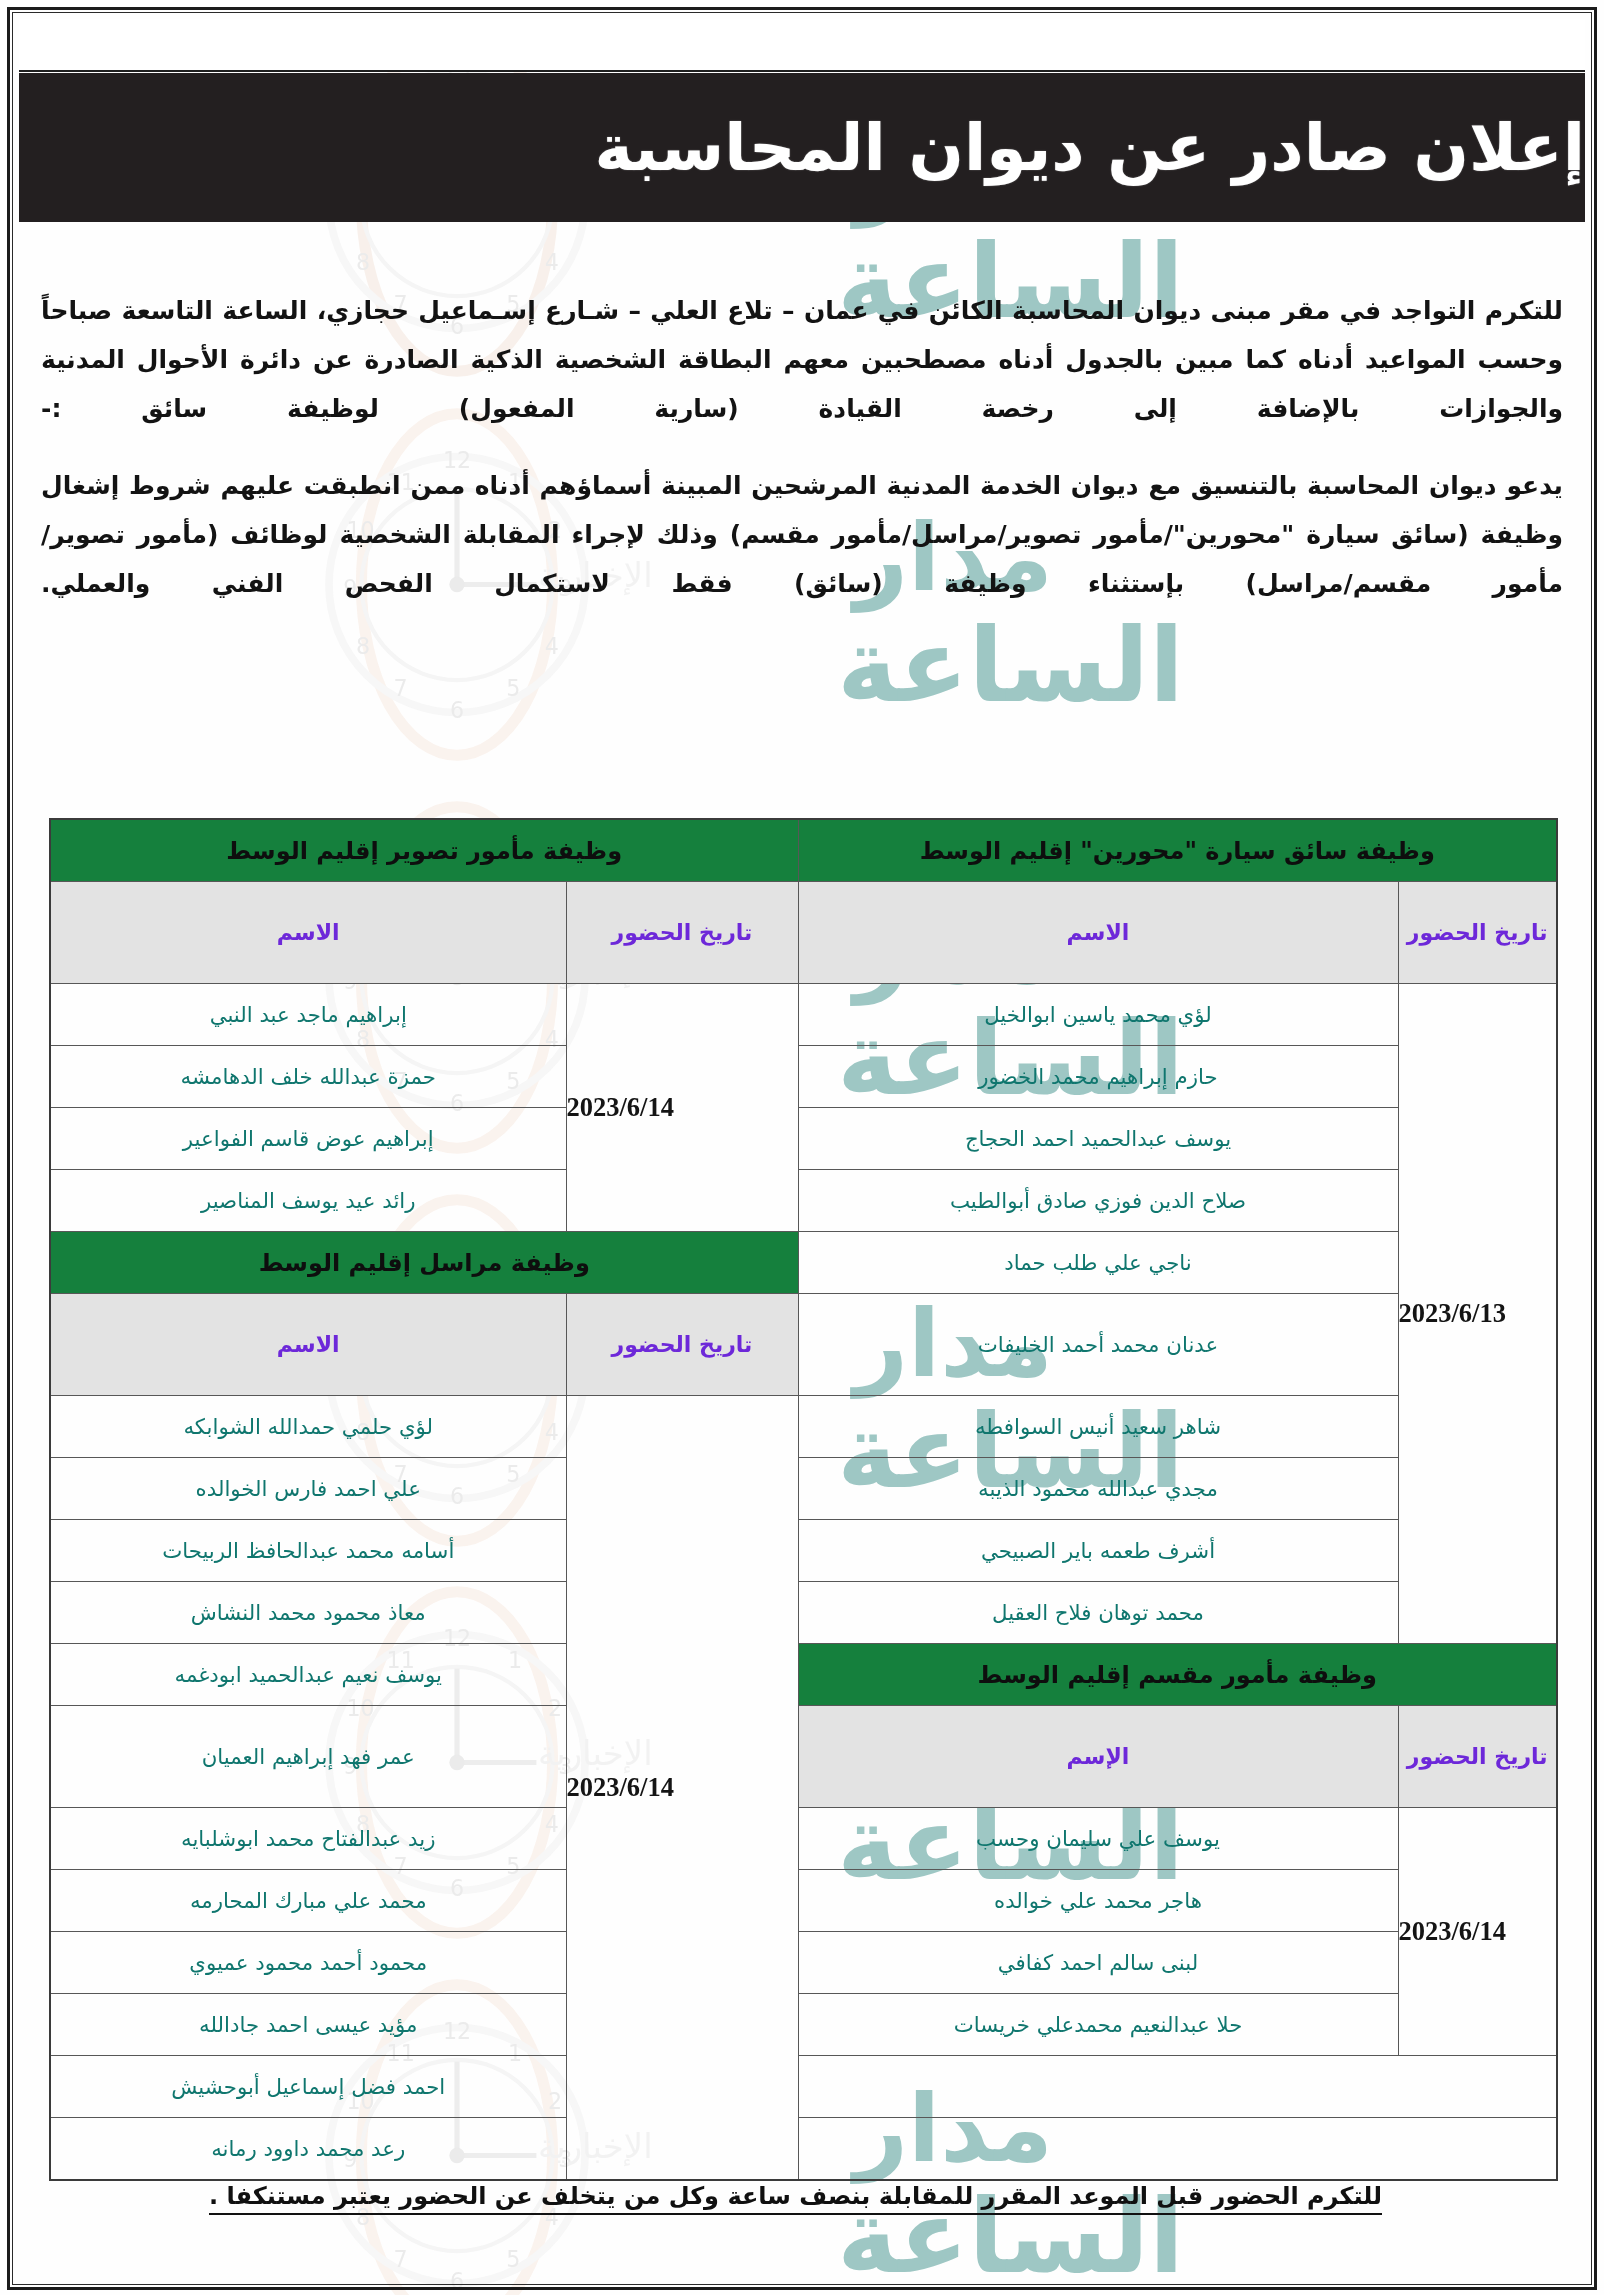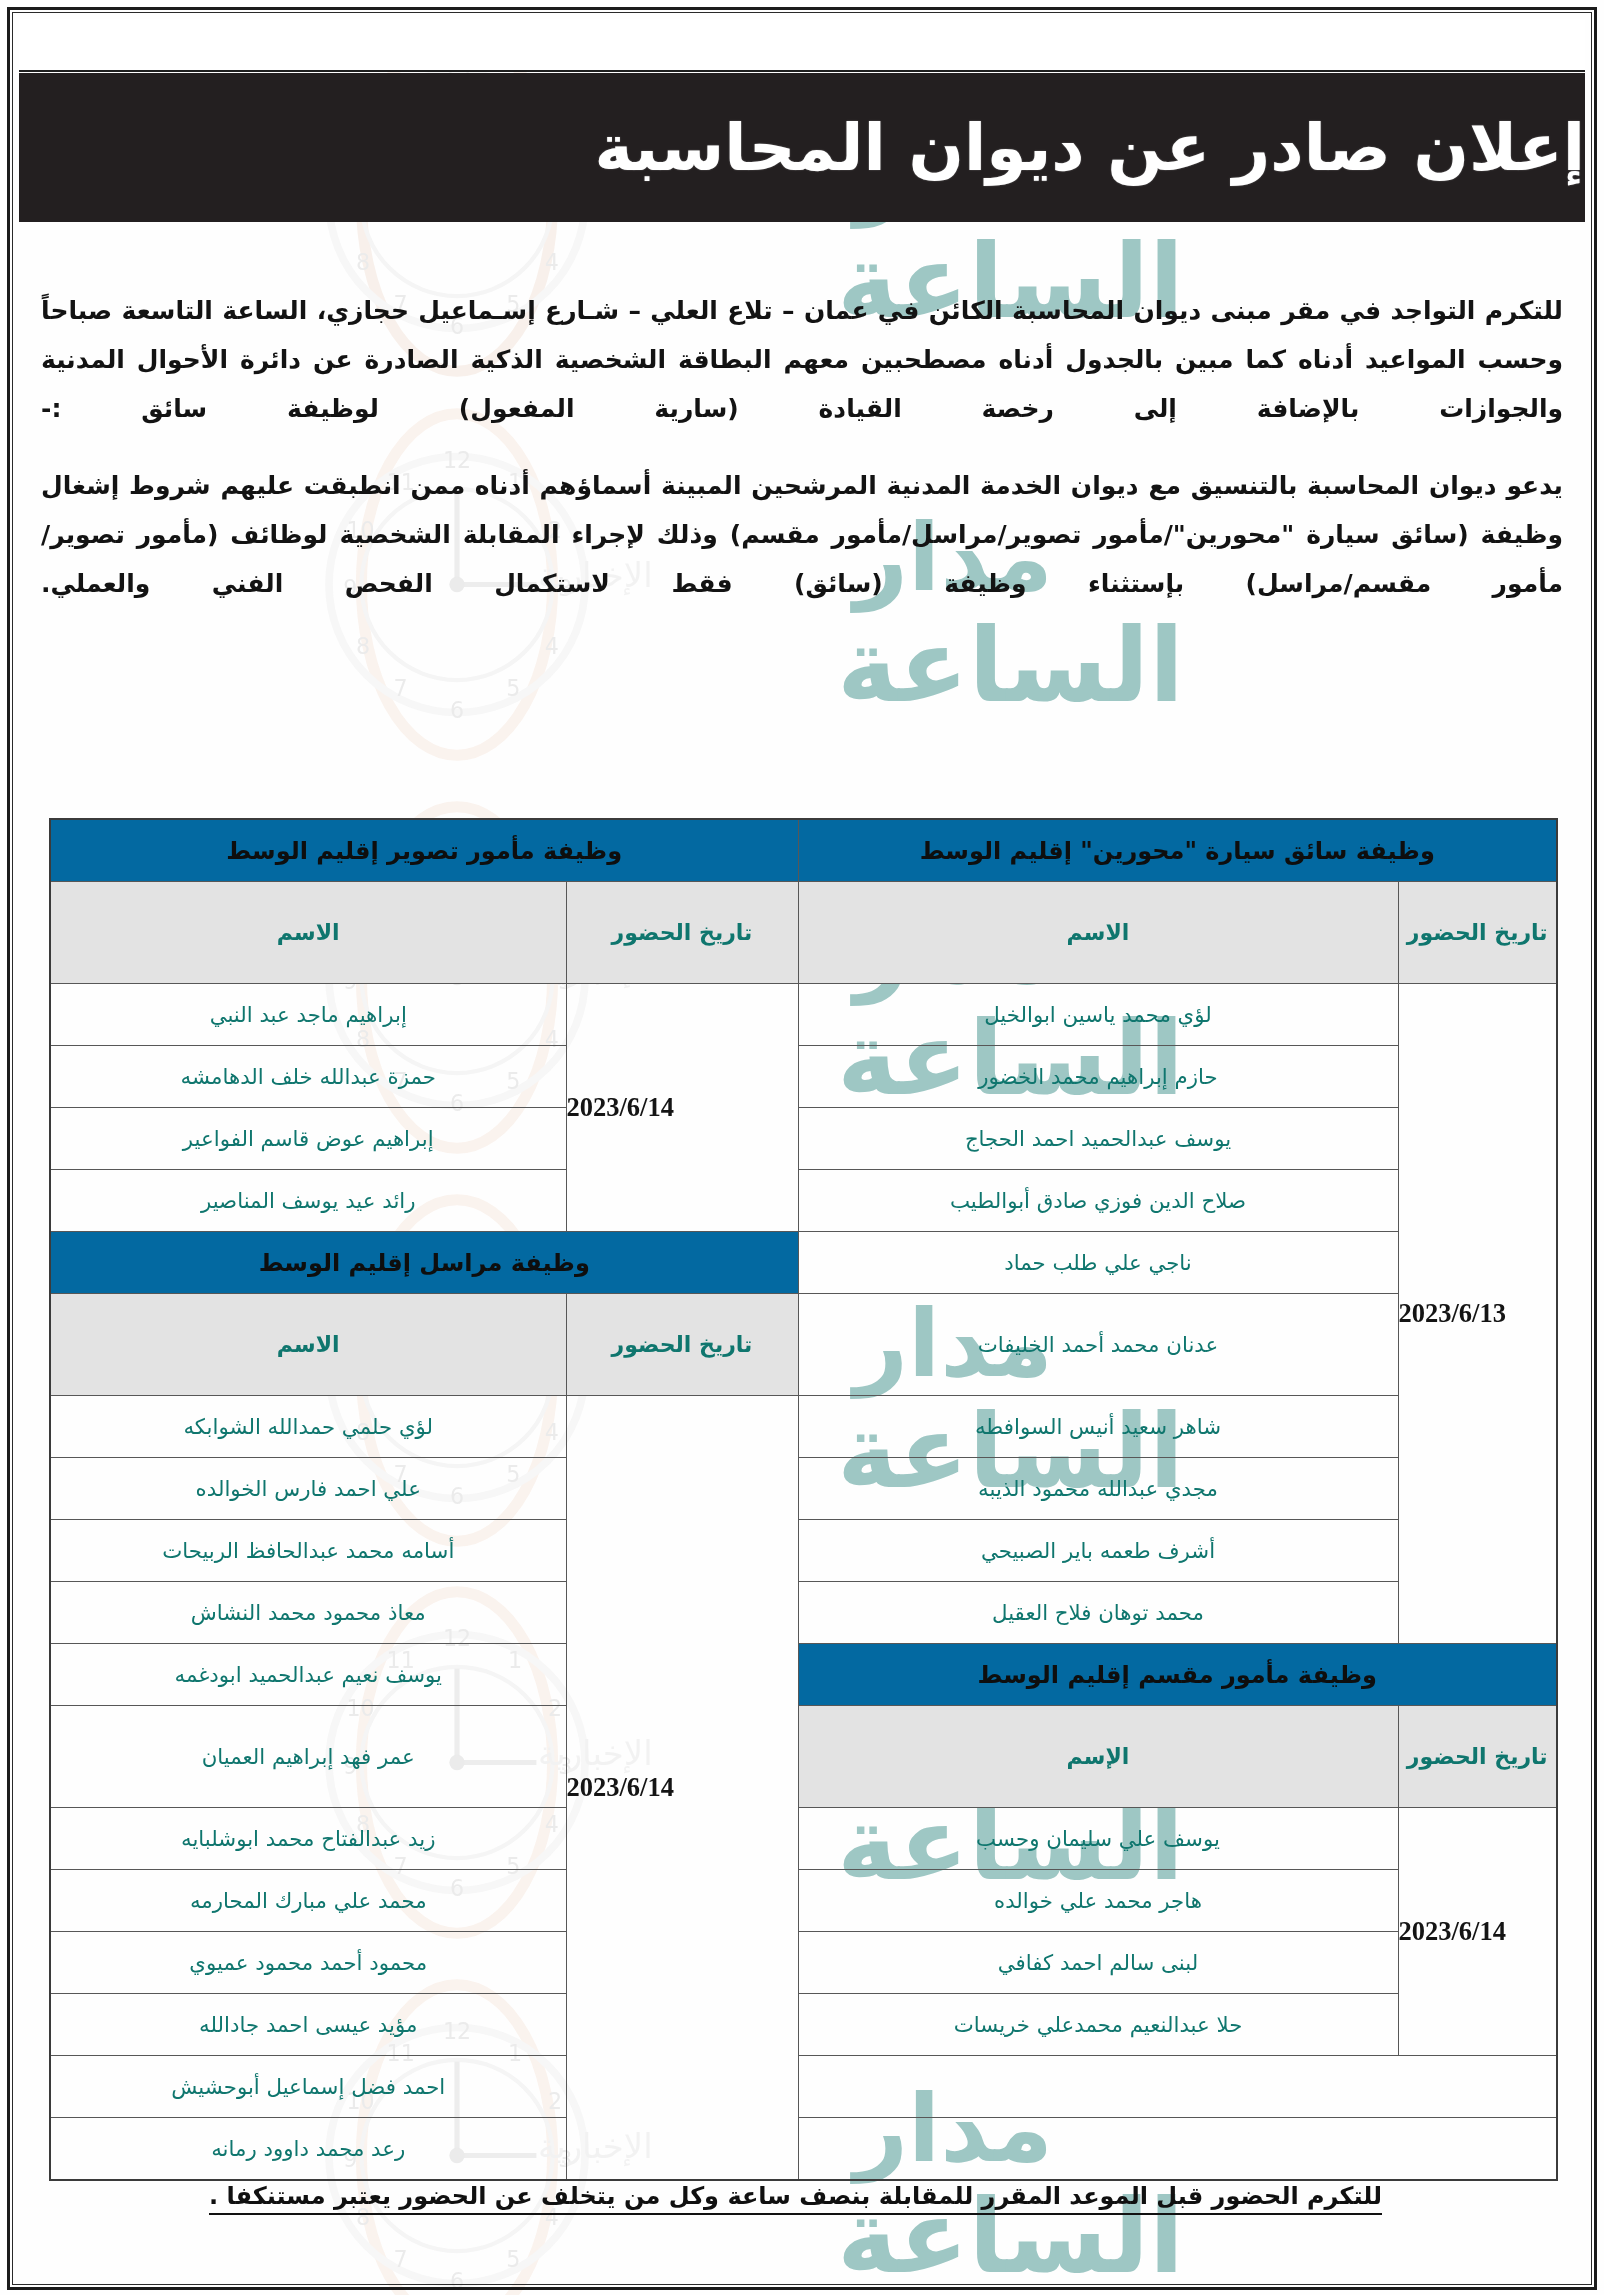--- a/index.html
+++ b/index.html
@@ -85,24 +85,24 @@
     vertical-align:middle;
   }
   .outer-frame{border:2.6px solid #3b3b3b;}
   col.c-date-l{width:232px;}
   col.c-name-l{width:516px;}
   col.c-date-r{width:159px;}
   col.c-name-r{width:600px;}
 
   .sect-title{
     text-align:center;font-size:24px;font-weight:bold;color:#0e0e0e;
-    height:61px;background:#0369a1;
+    height:61px;background:#15803d;
   }
   .colhead{
-    text-align:center;font-size:22px;font-weight:bold;color:#0f766e;
+    text-align:center;font-size:22px;font-weight:bold;color:#6d28d9;
     height:101px;background:#e3e3e3;margin-top:32px;
   }
   .cell-name{
     text-align:center;font-size:21.3px;font-weight:normal;color:#0f766e;
     height:61px;line-height:1.1;padding:0 8.5px;background:transparent;
   }
   .cell-date{
     text-align:left;font-size:26.5px;font-weight:bold;color:#141414;
     font-family:"Liberation Serif","DejaVu Serif",serif;
     background:transparent;

